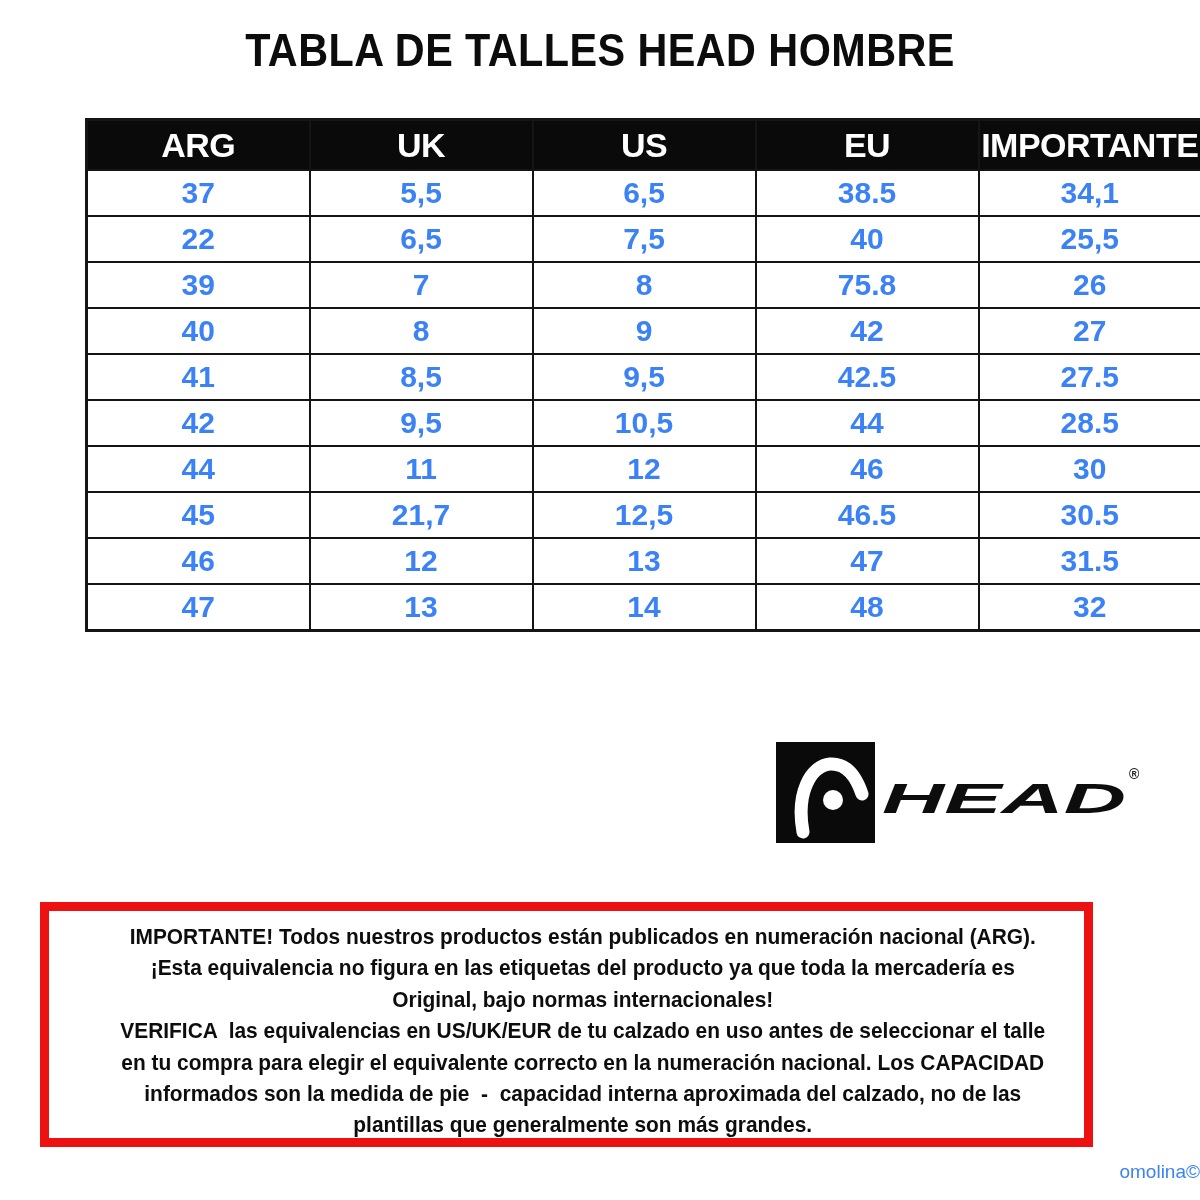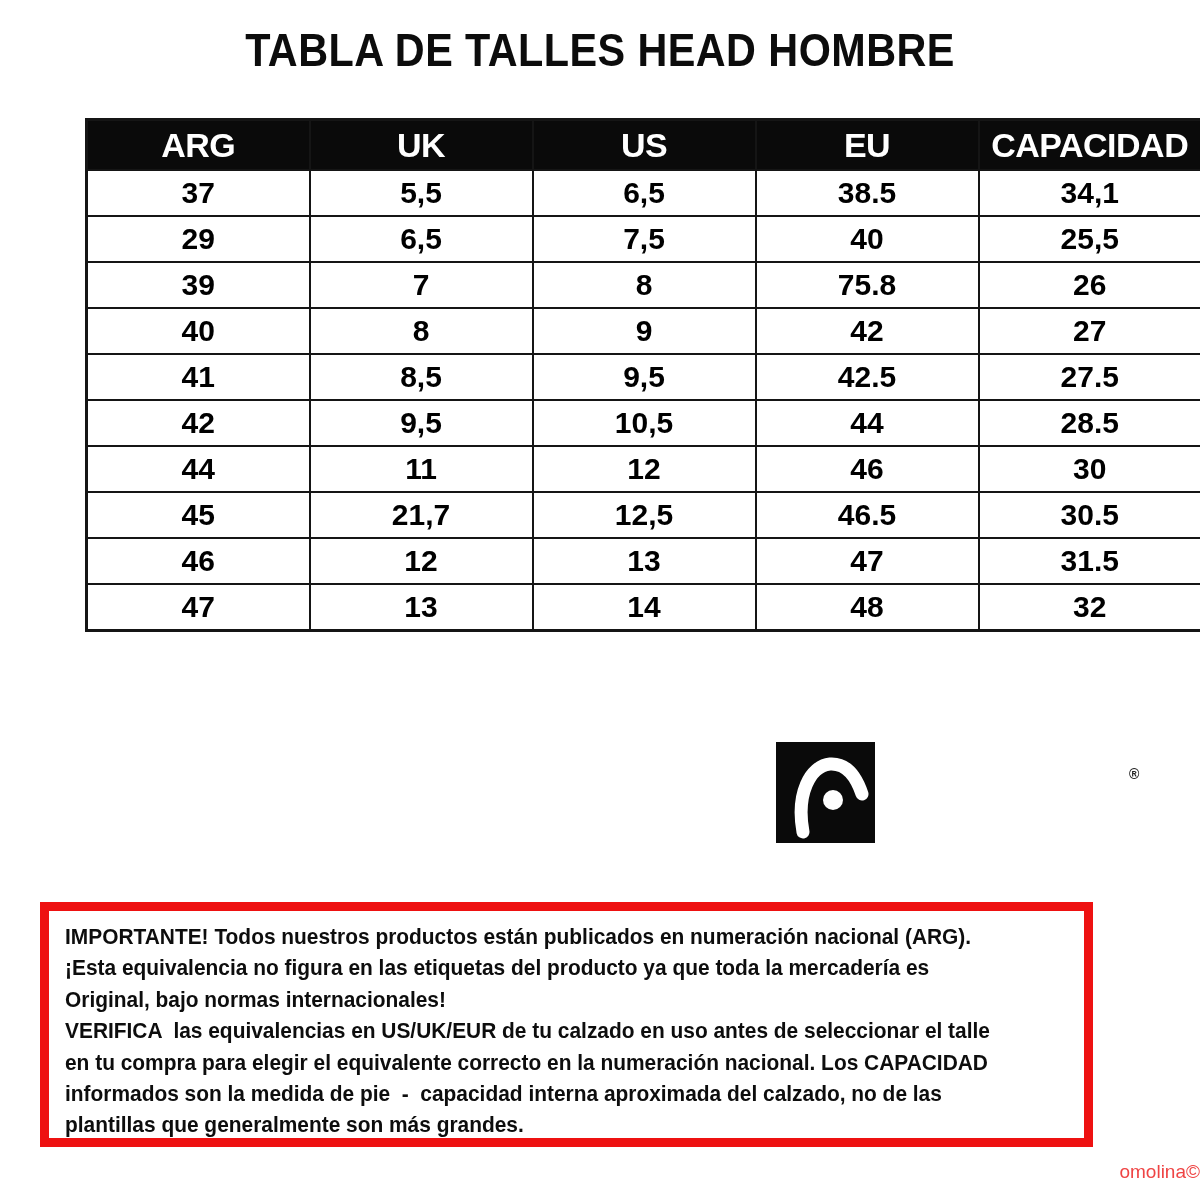--- a/index.html
+++ b/index.html
@@ -20,73 +20,73 @@
     position:absolute; left:37px; top:118px; width:1118px;
     border-collapse:collapse; table-layout:fixed;
     border:3px solid #151515;
     margin-left:48px;
   }
   table.size-table th {
     background:#0a0a0a; color:#ffffff; font-size:34px; font-weight:bold;
     height:48px; border:2px solid #151515; letter-spacing:-0.5px; padding:0;
   }
   table.size-table td {
-    font-size:30px; font-weight:bold; color:#000000; text-align:center;
+    font-size:30px; font-weight:bold; color:#3b82f6; text-align:center;
     height:44px; border:2px solid #151515; padding:0;
   }
 
   
   .head-logo { position:absolute; left:776px; top:742px; width:380px; height:106px; }
   .head-logo-square { position:absolute; left:0; top:0; width:99px; height:101px; background:#0a0a0a; }
   .head-wordmark { position:absolute; left:106px; top:36px; }
   .head-reg { position:absolute; left:353px; top:24px; font-size:14px; font-weight:bold; color:#222; }
 
   
   .notice-box {
     position:absolute; left:40px; top:902px; width:1053px; height:245px;
     box-sizing:border-box; border:9px solid #ee1111; background:#ffffff;
-    padding:10px 0 0 16px; overflow:hidden;
+    padding:10px 0 0 16px; overflow:hidden;text-align:center;
   }
   .notice-inner { transform:scaleX(0.95); transform-origin:0 0; width:1090px; }
   .notice-line {
     font-size:22px; font-weight:bold; color:#0d0d0d;
     line-height:31.4px; white-space:pre;
   }
 
   
   .watermark {
     position:absolute; left:1108px; top:1161px; width:92px;
-    font-size:19px; color:#ef4444; text-align:right;
+    font-size:19px; color:#3b82f6; text-align:right;
   }
 </style>
 </head>
 <body>
 
 <div class="page-title">TABLA DE TALLES HEAD HOMBRE</div>
 
 <table class="size-table">
   <thead>
     <tr>
       <th>ARG</th>
       <th>UK</th>
       <th>US</th>
       <th>EU</th>
-      <th>CAPACIDAD</th>
+      <th>IMPORTANTE</th>
     </tr>
   </thead>
   <tbody>
       <tr>
         <td>37</td>
         <td>5,5</td>
         <td>6,5</td>
         <td>38.5</td>
         <td>34,1</td>
       </tr>
       <tr>
-        <td>29</td>
+        <td>22</td>
         <td>6,5</td>
         <td>7,5</td>
         <td>40</td>
         <td>25,5</td>
       </tr>
       <tr>
         <td>39</td>
         <td>7</td>
         <td>8</td>
         <td>75.8</td>
@@ -144,20 +144,25 @@
     </tbody>
 </table>
 
 <div class="head-logo">
   <div class="head-logo-square">
     <svg width="99" height="101" viewBox="0 0 99 101">
       <path d="M27,90 C20,52 34,24 54,22 C70,21 80,34 86,52" fill="none" stroke="#ffffff" stroke-width="13" stroke-linecap="round"></path>
       <circle cx="57" cy="58" r="10" fill="#ffffff"></circle>
     </svg>
   </div>
+  <div class="head-wordmark">
+    <svg width="250" height="44" viewBox="0 0 250 44">
+      <text x="0" y="35" font-family="Liberation Sans, sans-serif" font-size="42" font-weight="bold" font-style="italic" fill="#0d0d0d" textLength="244" lengthAdjust="spacingAndGlyphs">HEAD</text>
+    </svg>
+  </div>
   <span class="head-reg">®</span>
 </div>
 
 <div class="notice-box">
   <div class="notice-inner">
     <div class="notice-line">IMPORTANTE! Todos nuestros productos están publicados en numeración nacional (ARG).</div>
     <div class="notice-line">¡Esta equivalencia no figura en las etiquetas del producto ya que toda la mercadería es</div>
     <div class="notice-line">Original, bajo normas internacionales!</div>
     <div class="notice-line">VERIFICA  las equivalencias en US/UK/EUR de tu calzado en uso antes de seleccionar el talle</div>
     <div class="notice-line">en tu compra para elegir el equivalente correcto en la numeración nacional. Los CAPACIDAD</div>

